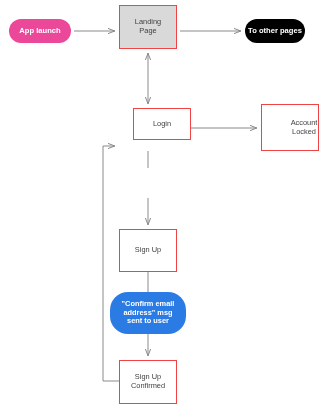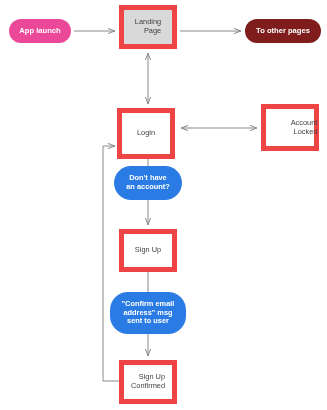--- a/index.html
+++ b/index.html
@@ -28,24 +28,23 @@
     position: absolute;
     box-sizing: border-box;
     display: flex;
     align-items: center;
     justify-content: center;
     text-align: center;
     line-height: 1.18;
     z-index: 2;
   }
   .node-rect {
-    border: 5px solid #ef4444;
+    border: 1px solid #ef4444;
     color: #404040;
     font-size: 7.4px;
-    text-align: right;
   }
   .node-rect.filled {
     background: #d9d9d9;
   }
   .node-rect.plain {
     background: #ffffff;
   }
   .node-pill {
     border-radius: 999px;
     color: #ffffff;
@@ -102,37 +101,33 @@
 
   <div class="node node-pill" style="left:9px; top:19px; width:62px; height:24px; background:#ec4899;">
     <span class="node-label">App launch</span>
   </div>
 
   <div class="node node-rect filled" style="left:119px; top:5px; width:58px; height:44px;">
     <span class="node-label">Landing
 Page</span>
   </div>
 
-  <div class="node node-pill" style="left:245px; top:19px; width:76px; height:24px; background:#7f1d1d;">
+  <div class="node node-pill" style="left:245px; top:19px; width:60px; height:24px; background:#000000;">
     <span class="node-label">To other pages</span>
   </div>
 
-  <div class="node node-rect plain" style="left:117px; top:108px; width:58px; height:51px;">
+  <div class="node node-rect plain" style="left:133px; top:108px; width:58px; height:32px;">
     <span class="node-label">Login</span>
   </div>
 
   <div class="node node-rect plain" style="left:261px; top:104px; width:58px; height:47px;padding-left:28px;">
     <span class="node-label">Account
 Locked</span>
   </div>
 
-  <div class="node node-round" style="left:114px; top:166px; width:68px; height:34px; background:#2B7BE4;">
-    <span class="node-label">Don't have
-an account?</span>
-  </div>
 
   <div class="node node-rect plain" style="left:119px; top:229px; width:58px; height:43px;">
     <span class="node-label">Sign Up</span>
   </div>
 
   <div class="node node-round" style="left:110px; top:292px; width:76px; height:42px; background:#2B7BE4;">
     <span class="node-label">"Confirm email
 address" msg
 sent to user</span>
   </div>

